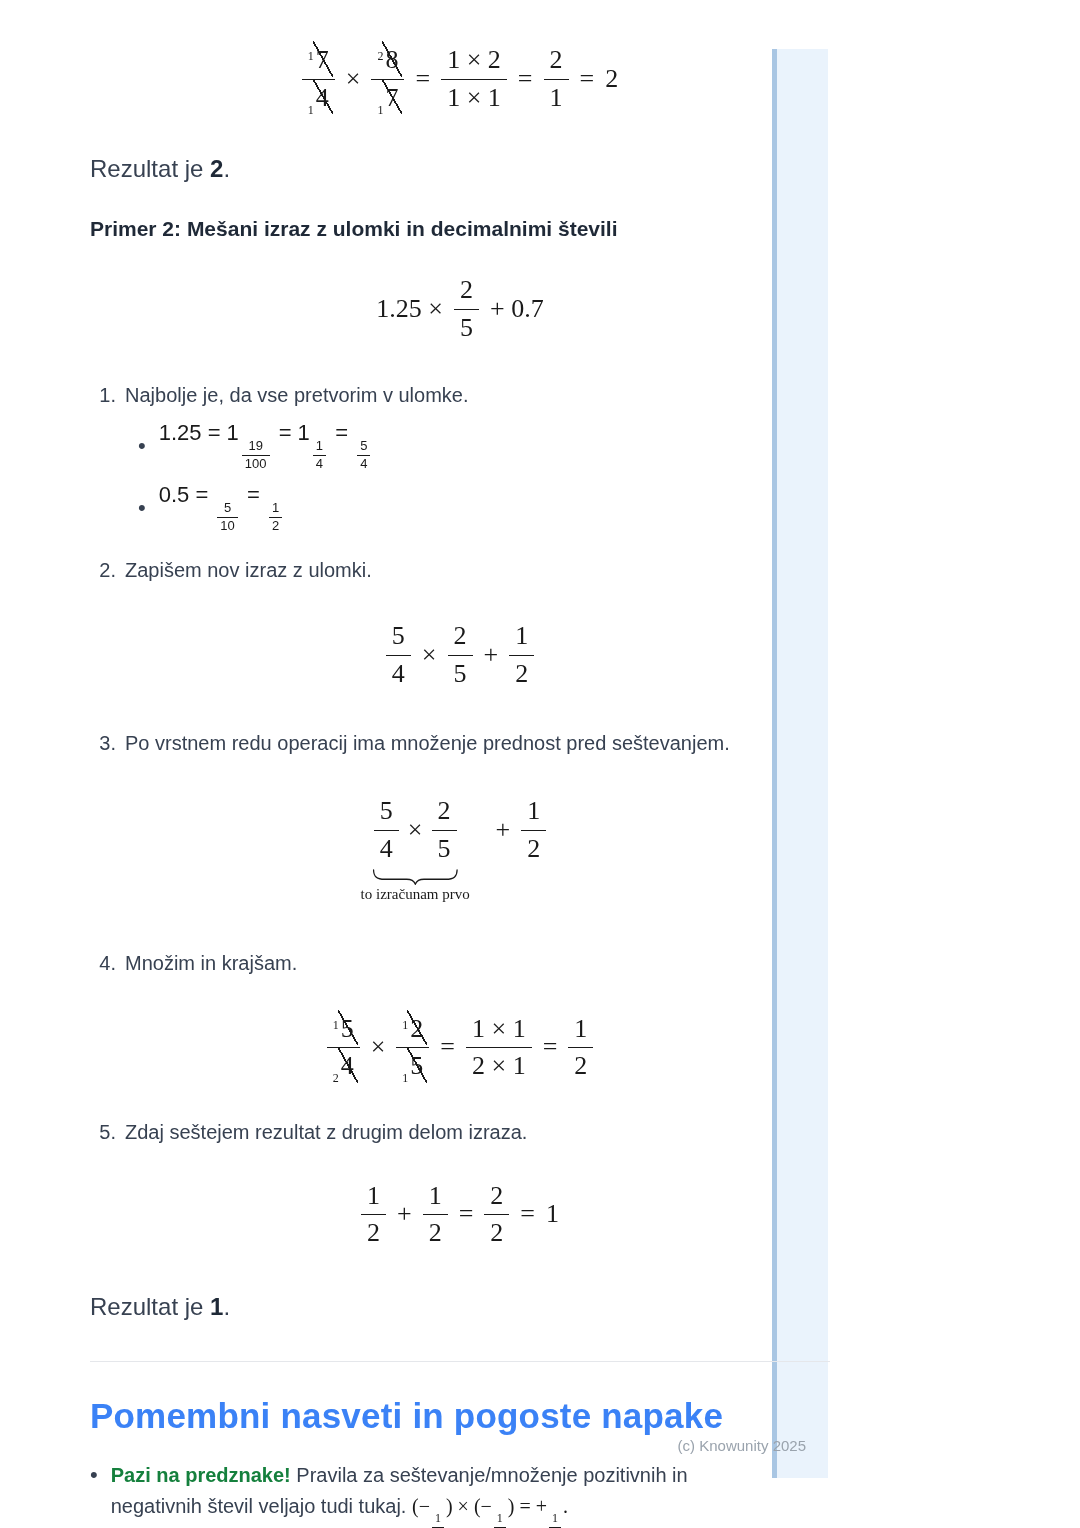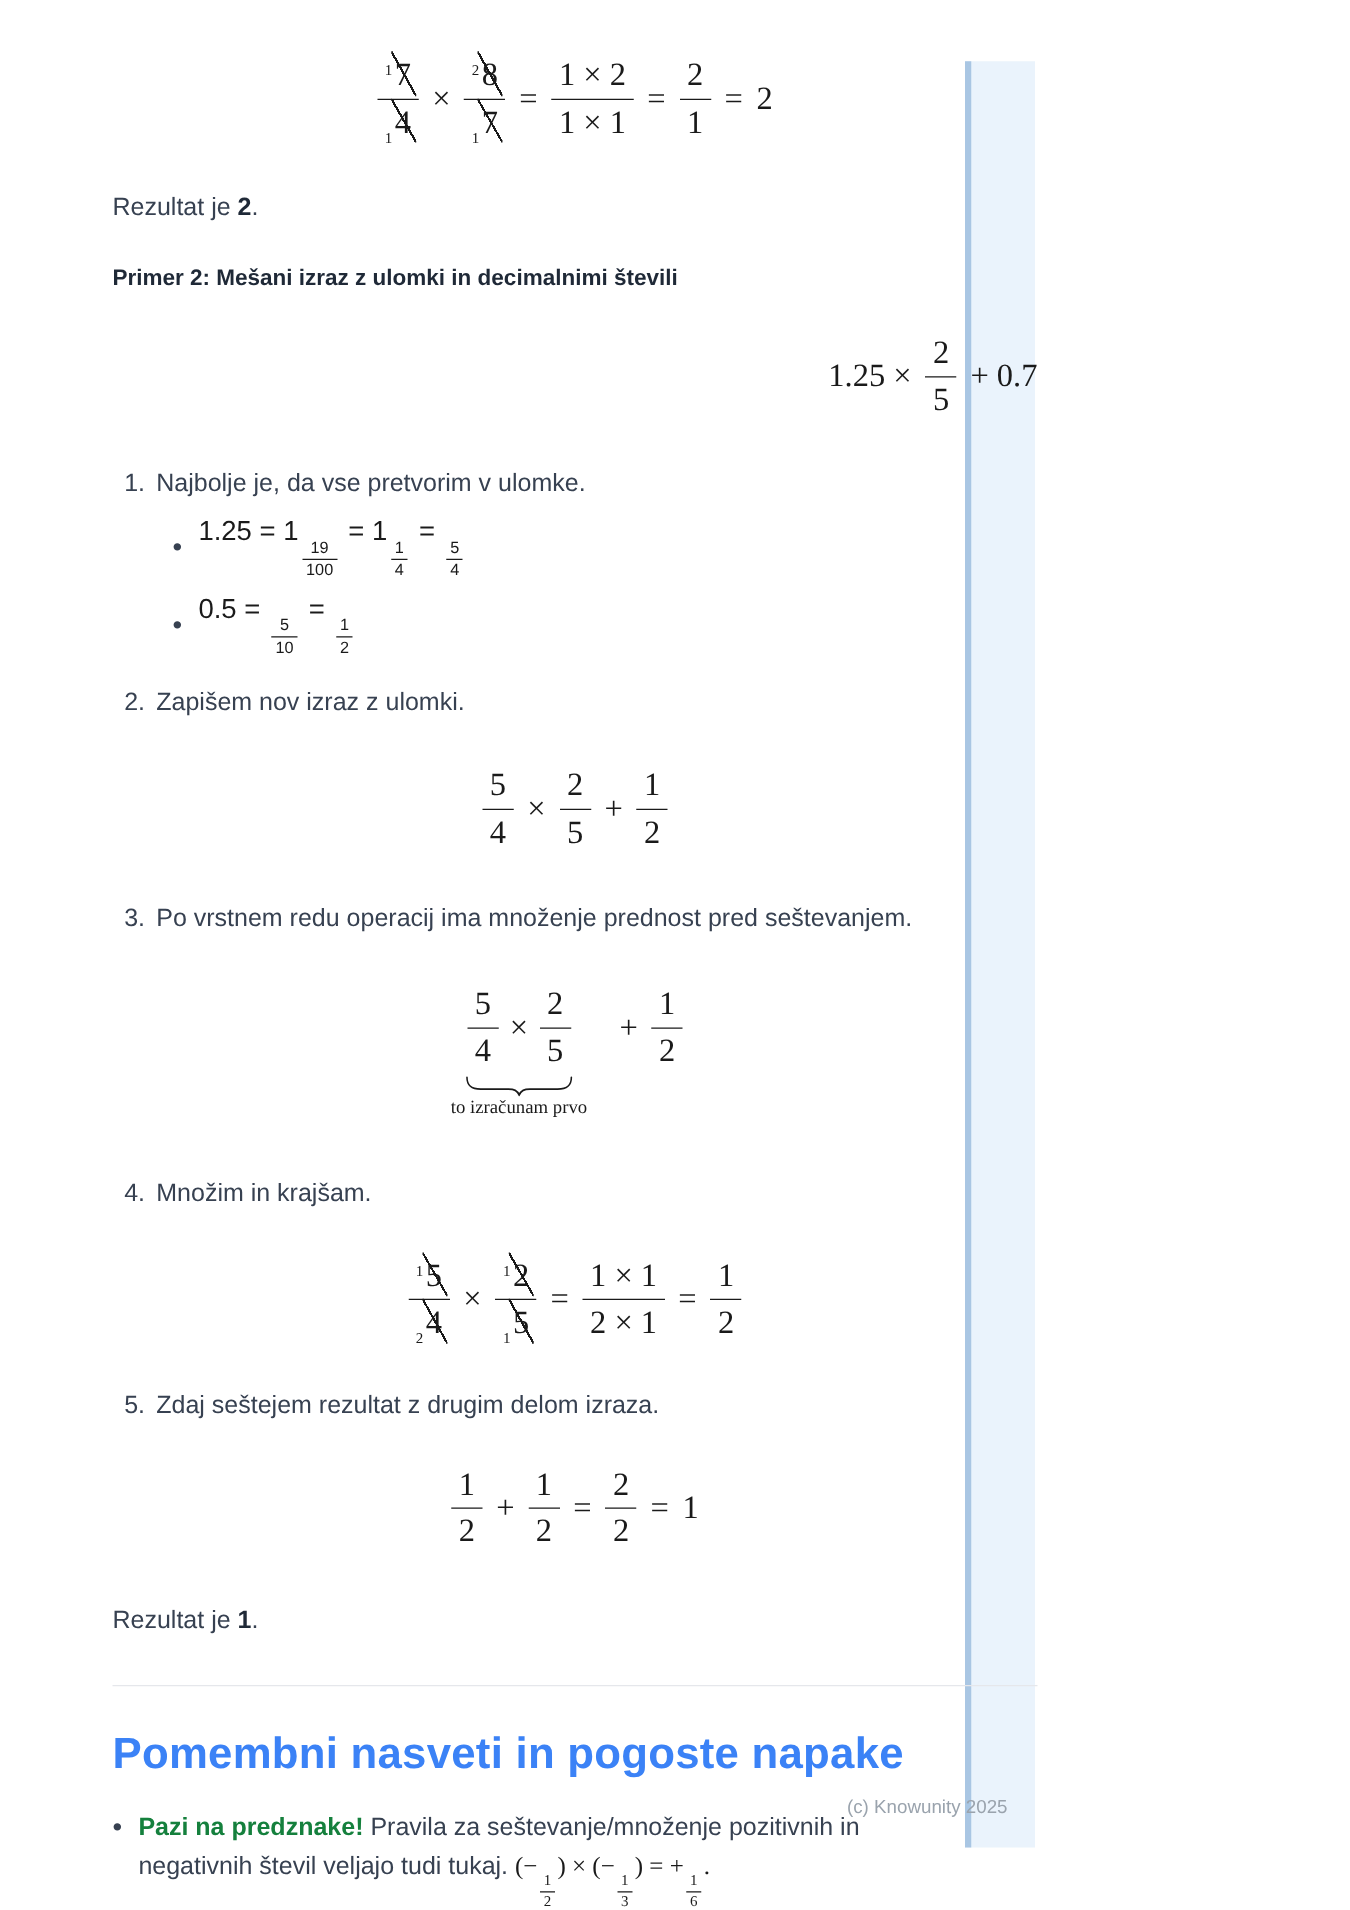--- a/index.html
+++ b/index.html
@@ -44,40 +44,40 @@
   .imath-sm { font-family:"Liberation Serif","DejaVu Serif",serif; color:#1a1a1a; font-size:20px; }
   .imath-sm .sfrac { font-size:12px; vertical-align:-9px; margin:0 2px; }
 
   
   .ubgroup { position:relative; display:inline-flex; align-items:center; gap:9px; }
   .ubrace { position:absolute; left:-2px; top:100%; margin-top:3px; width:calc(100% + 4px); height:17px; }
   .ublabel { position:absolute; top:100%; margin-top:21px; left:50%; transform:translateX(-50%);
              white-space:nowrap; font-size:15px; color:#1a1a1a; }
 
   
-  .para { font-size:20px; color:#374151; }
+  .para { font-size:24px; color:#374151; }
   .para strong { color:#1f2937; }
-  .primer-h { font-size:18px; font-weight:bold; color:#1f2937; }
+  .primer-h { font-size:21px; font-weight:bold; color:#1f2937; }
   .tips-h { font-size:35px; font-weight:bold; color:#3b82f6; letter-spacing:0.2px; }
   .olrow { display:flex; gap:9px; font-size:20px; color:#374151; line-height:1.25; }
   .olnum { min-width:26px; text-align:right; flex:0 0 auto; }
   .subrow { display:flex; align-items:center; gap:13px; margin-left:48px; }
   .bdot { font-size:22px; line-height:1; color:#374151; flex:0 0 auto; }
   .tiprow { display:flex; gap:13px; }
   .tiprow .bdot { margin-top:4px; }
   .tiptext { width:630px; font-size:20px; line-height:1.55; color:#374151; }
   .tiptext strong { color:#15803d; }
   .divider { border:none; border-top:1px solid #e5e7eb; width:740px; }
   .footer { position:absolute; top:1437px; right:70px; font-size:15px; color:#9aa3ad; z-index:2; }
 
   
   .mt-eqtop { margin-top:0; }
   .mt-res1 { margin-top:42px; }
   .mt-primer { margin-top:34px; }
-  .mt-eqmix { margin-top:34px;justify-content:flex-end; }
+  .mt-eqmix { margin-top:34px; }
   .mt-li1 { margin-top:40px; }
   .mt-sub1 { margin-top:12px; }
   .mt-sub2 { margin-top:10px; }
   .mt-li2 { margin-top:24px; }
   .mt-eqnew { margin-top:38px; }
   .mt-li3 { margin-top:42px; }
   .mt-eqbr { margin-top:40px; padding-bottom:46px; }
   .mt-li4 { margin-top:40px; }
   .mt-eqc2 { margin-top:38px; }
   .mt-li5 { margin-top:38px; }

